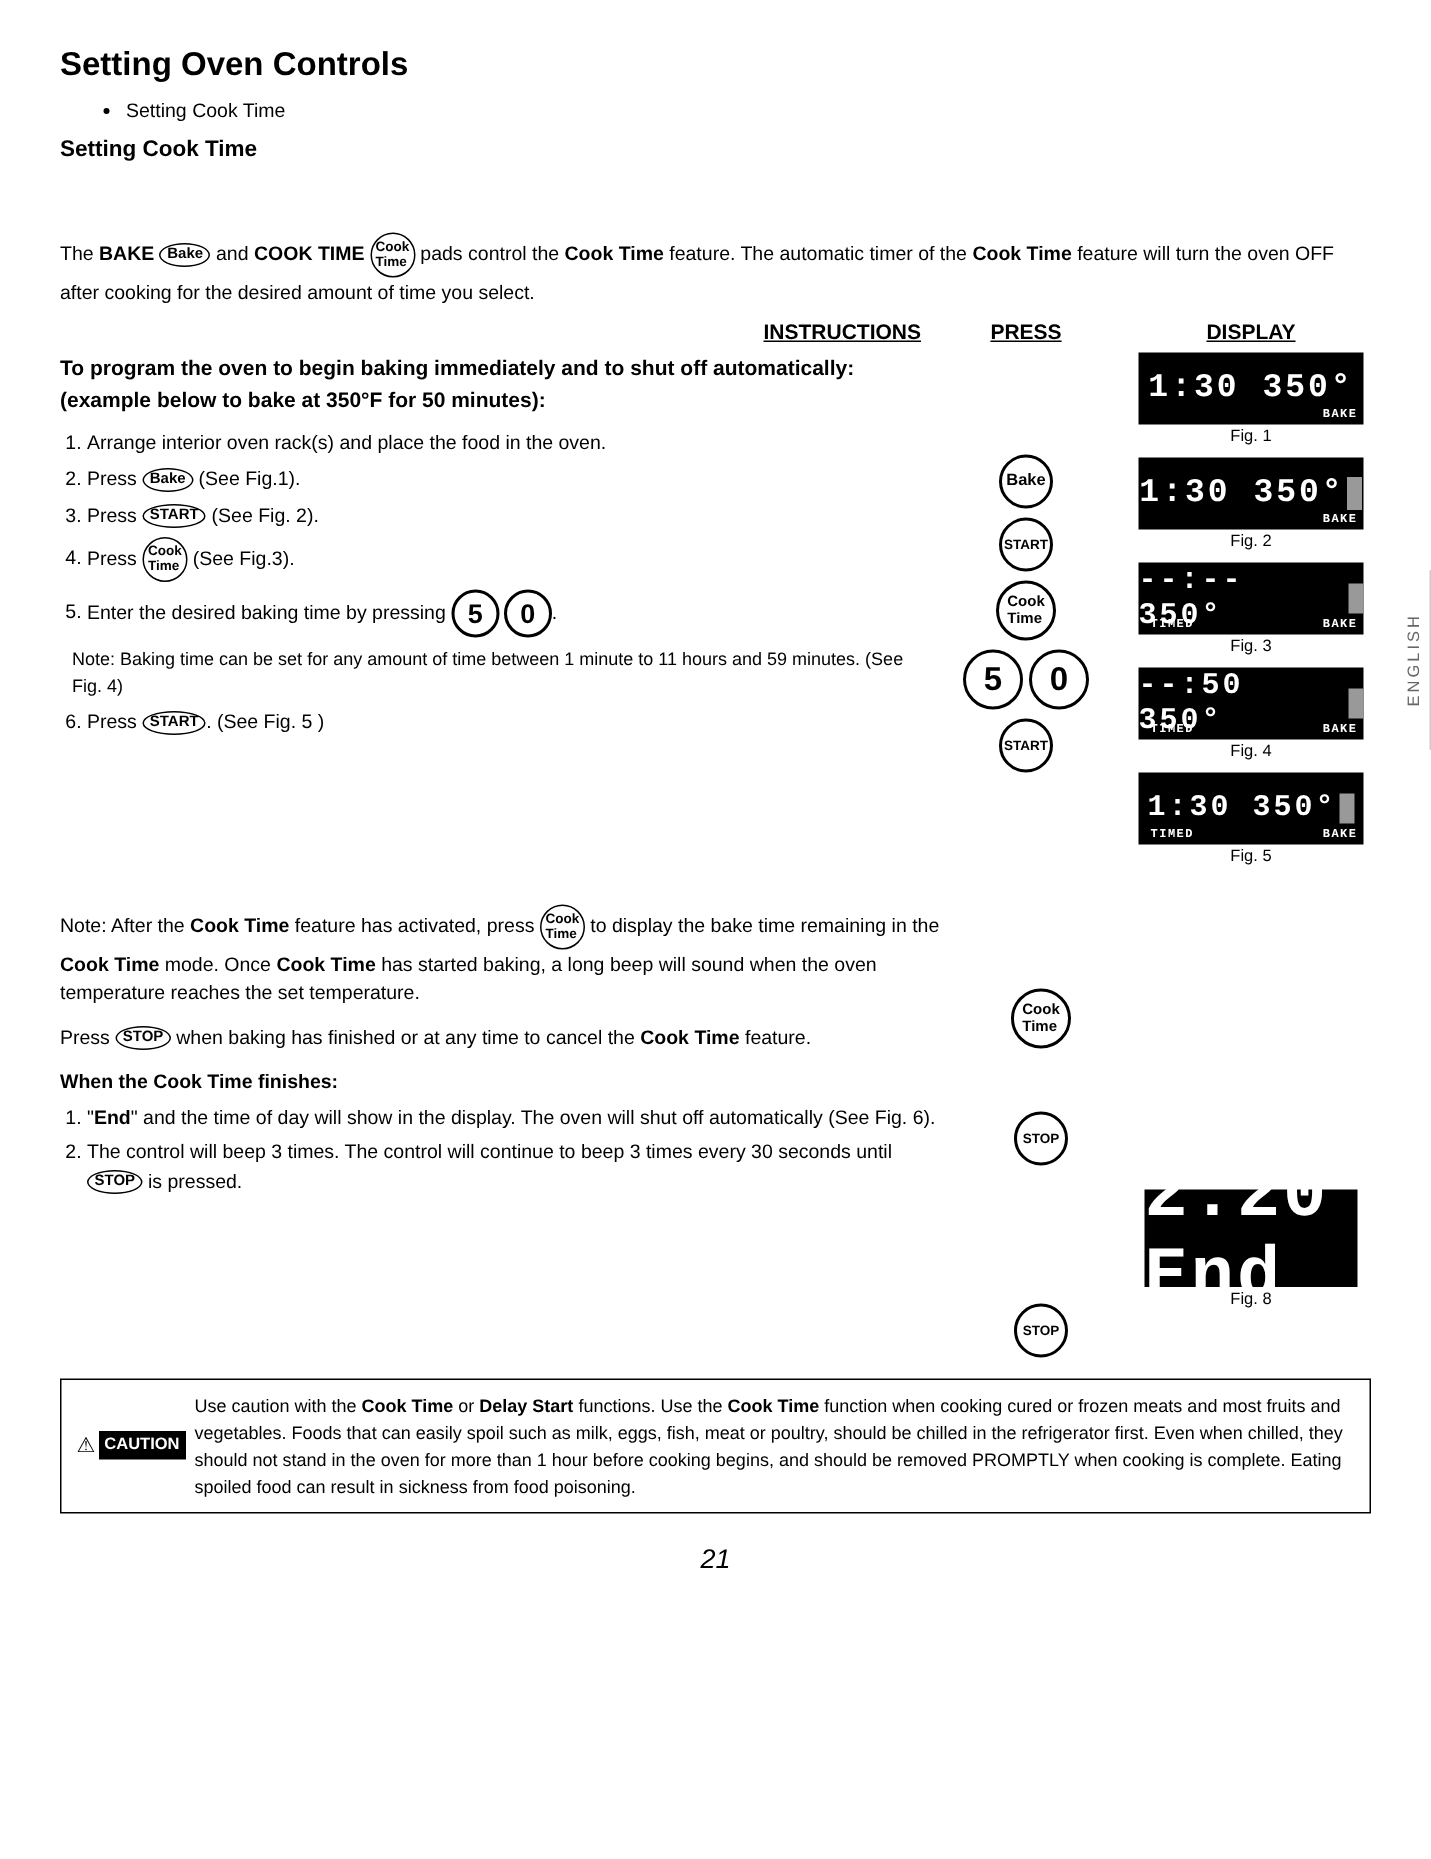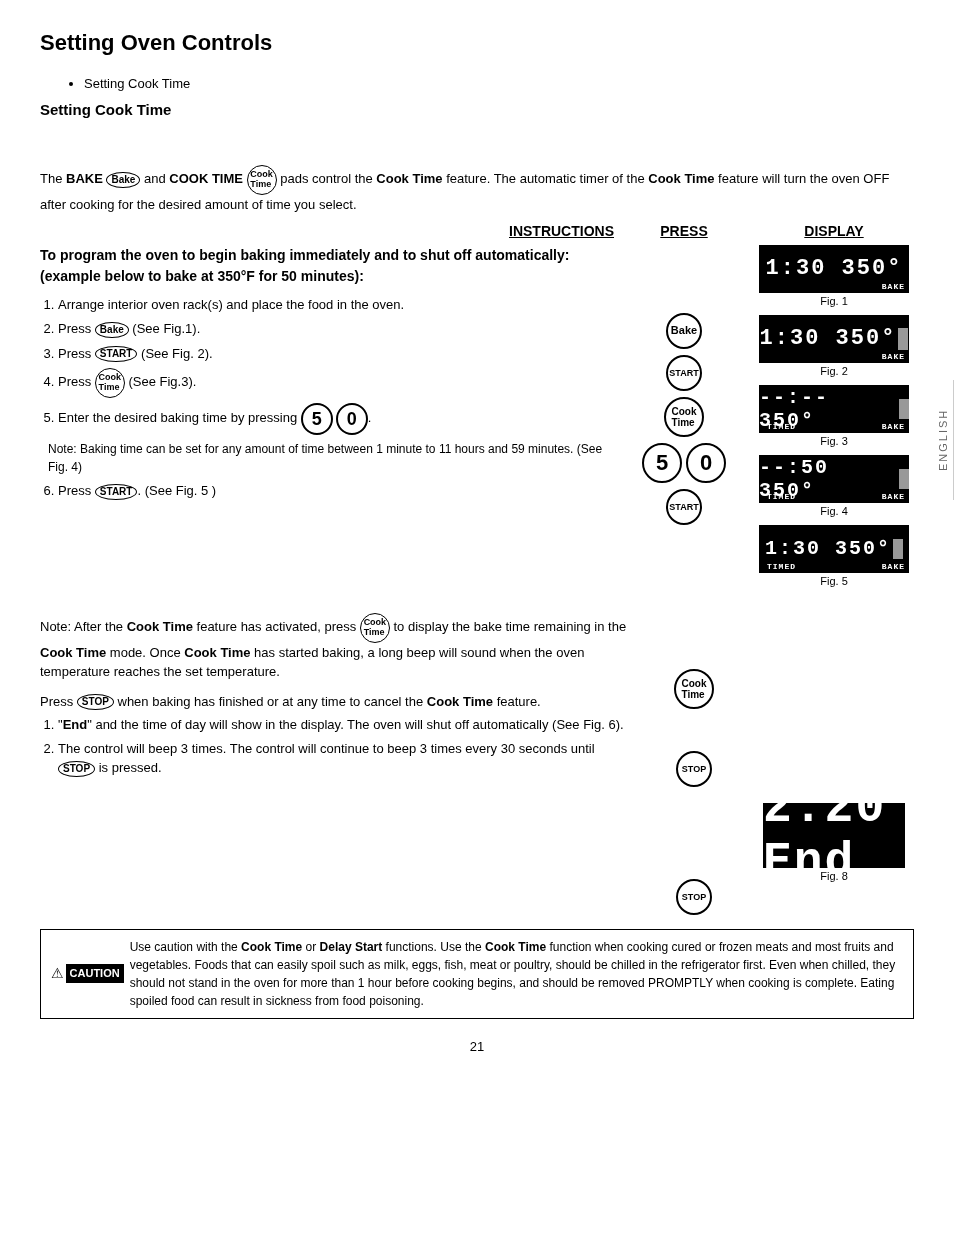--- a/index.html
+++ b/index.html
@@ -9,21 +9,21 @@
       background: #fff;
       color: #000;
       width: 954px;
       min-height: 1239px;
       padding: 30px 40px 30px 40px;
       position: relative;
     }
     h1.page-title {
       font-size: 22px;
       font-weight: bold;
-      margin-bottom: 20px;
+      margin-bottom: 10px;
     }
     .bullet-item {
       margin-left: 20px;
       margin-bottom: 8px;
       list-style: disc;
     }
     h2.section-title {
       font-size: 15px;
       font-weight: bold;
       margin-bottom: 8px;
@@ -197,21 +197,22 @@
       padding: 8px 10px;
       margin-top: 14px;
       font-size: 12px;
       line-height: 1.5;
       display: flex;
       gap: 6px;
     }
     .page-number {
       text-align: center;
       margin-top: 20px;
-      font-size: 13px;
+      font-size: 18px;
+      font-style: italic;
     }
     
     .side-tab {
       position: absolute;
       right: 0;
       top: 380px;
       writing-mode: vertical-rl;
       text-orientation: mixed;
       transform: rotate(180deg);
       font-size: 11px;
@@ -363,20 +364,21 @@
     <p class="para-section">
       Note: After the <strong>Cook Time</strong> feature has activated, press
       <span class="inline-btn-cook">Cook<br>Time</span>
       to display the bake time remaining in the <strong>Cook Time</strong> mode. Once
       <strong>Cook Time</strong> has started baking, a long beep will sound when the oven temperature reaches the set temperature.
     </p>
     <p class="para-section">
       Press <span class="inline-btn">STOP</span>
       when baking has finished or at any time to cancel the <strong>Cook Time</strong> feature.
     </p>
+    <p class="para-section" style="margin-top:10px;"><strong>When the Cook Time finishes:</strong></p>
     <ol style="margin-left:18px; margin-top:4px;">
       <li style="line-height:1.5; margin-bottom:4px;">"<strong>End</strong>" and the time of day will show in the display. The oven will shut off automatically (See Fig. 6).</li>
       <li style="line-height:1.5;">The control will beep 3 times. The control will continue to beep 3 times every 30 seconds until <span class="inline-btn">STOP</span> is pressed.</li>
     </ol>
   </div>
 
   <div class="press-col">
     <div style="height:60px;"></div>
     <div class="btn-cook-time">Cook<br>Time</div>
     <div style="height:30px;"></div>

